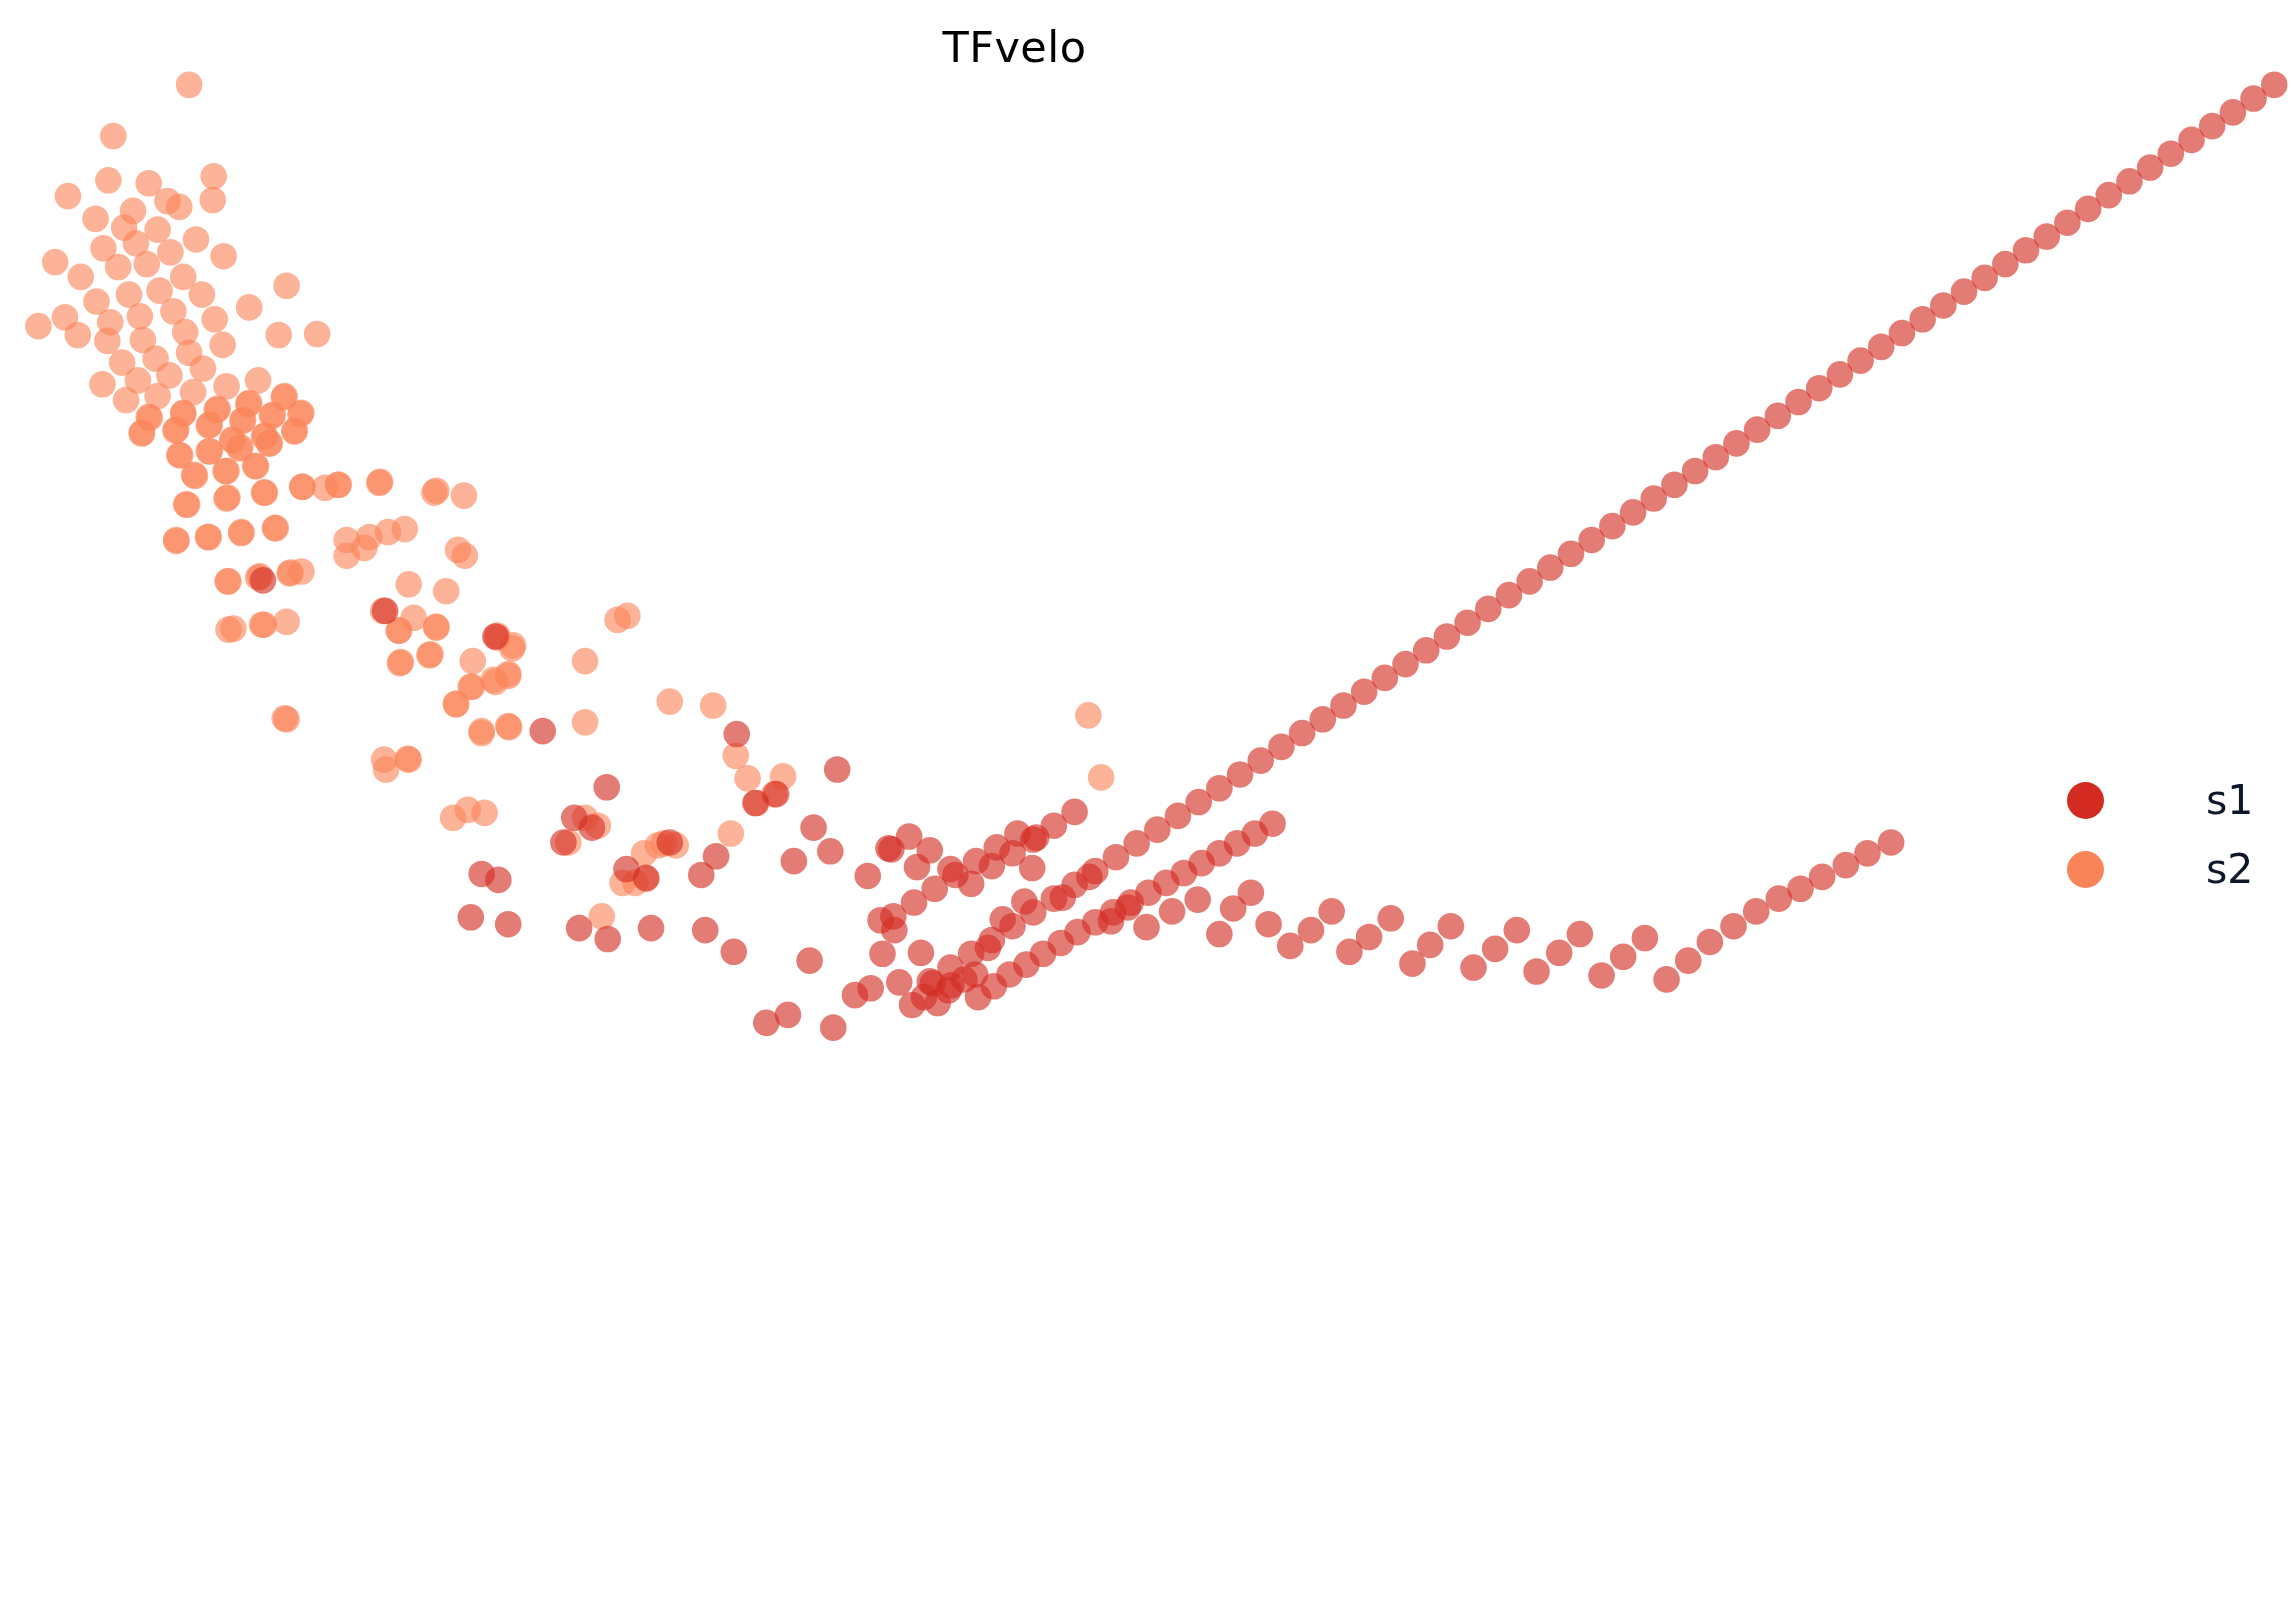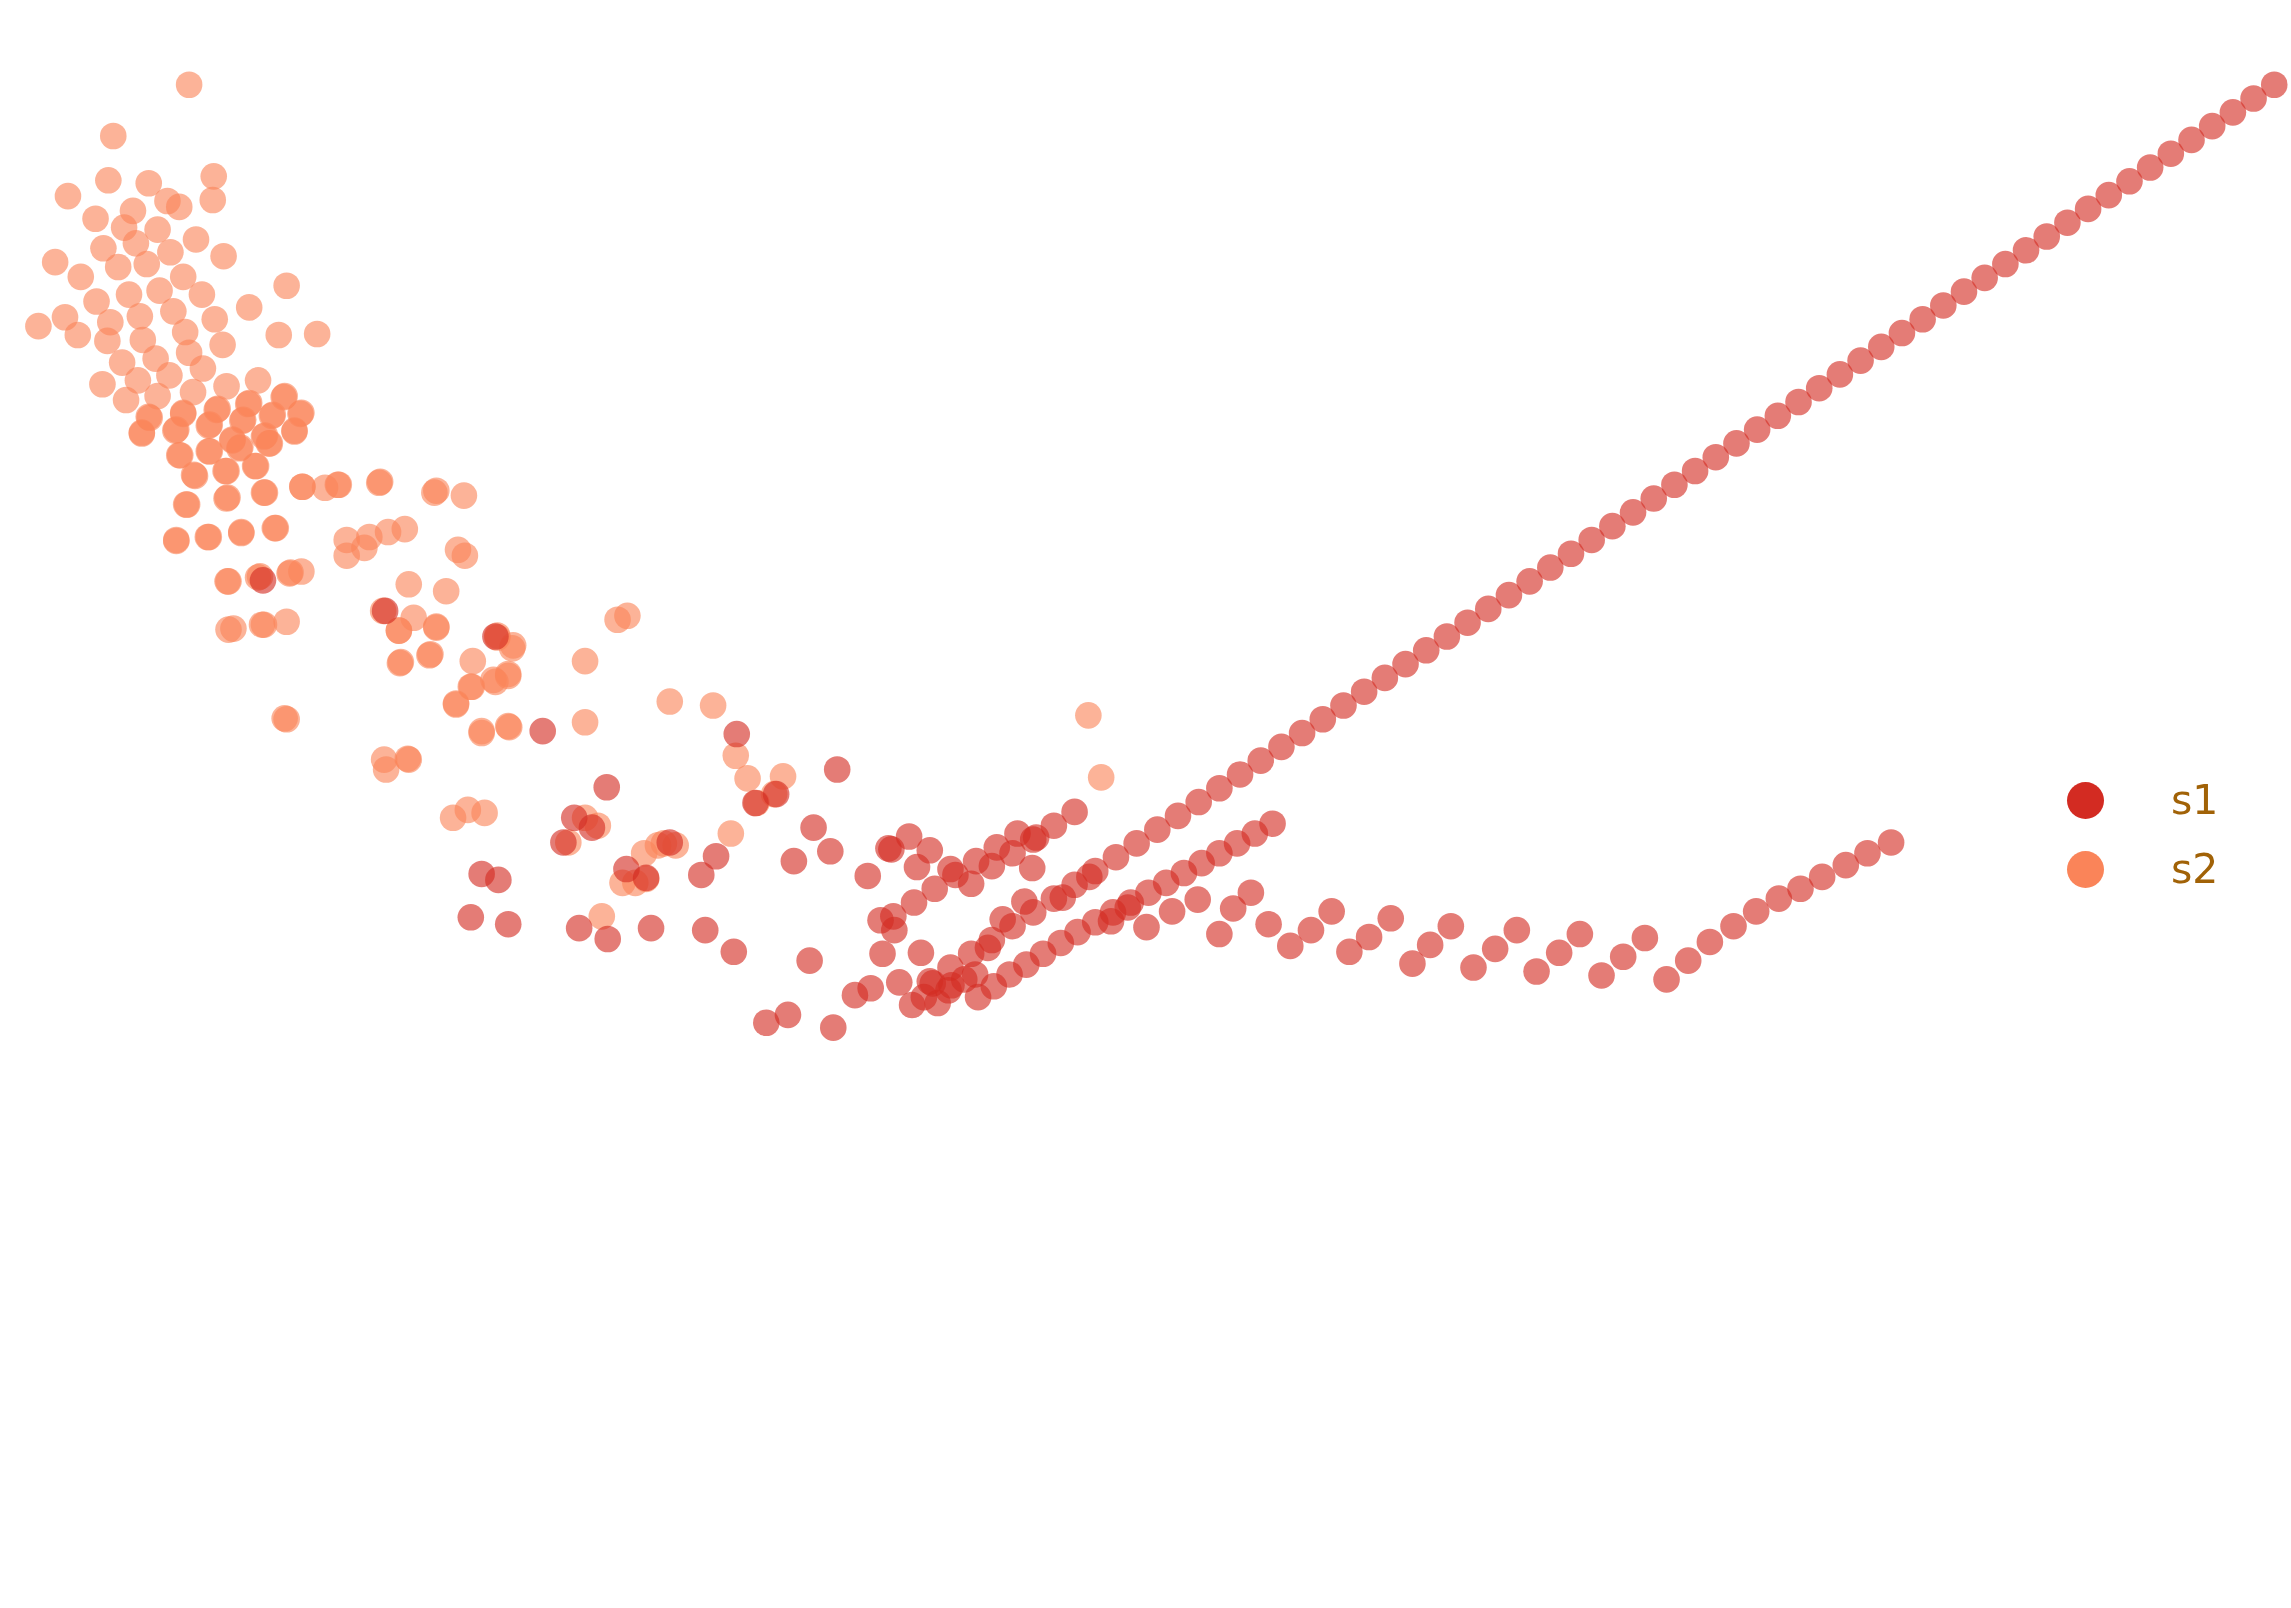--- a/index.html
+++ b/index.html
@@ -46,32 +46,33 @@
     align-items: center;
     height: 69px;
   }
   .legend-swatch {
     width: 37px;
     height: 37px;
     border-radius: 50%;
     flex: 0 0 auto;
   }
   .legend-label {
-    margin-left: 67px;
+    margin-left: 102px;
     font-size: 41px;
-    color: #a16207;
+    color: #0f172a;
     line-height: 1;
     font-family: "DejaVu Sans", "Liberation Sans", sans-serif;
   }
 </style>
 </head>
 <body>
 
 <div id="figure">
 
+  <div id="plot-title">TFvelo</div>
 
   <svg id="scatter-canvas" viewBox="0 0 2326 1633" preserveAspectRatio="none">
     <g id="series-s2">
         <circle cx="192" cy="86" r="13.5" fill="#fa8459" fill-opacity="0.62"></circle>
         <circle cx="115" cy="138" r="13.5" fill="#fa8459" fill-opacity="0.62"></circle>
         <circle cx="170" cy="204" r="13.5" fill="#fa8459" fill-opacity="0.62"></circle>
         <circle cx="217" cy="179" r="13.5" fill="#fa8459" fill-opacity="0.62"></circle>
         <circle cx="69" cy="199" r="13.5" fill="#fa8459" fill-opacity="0.62"></circle>
         <circle cx="110" cy="183" r="13.5" fill="#fa8459" fill-opacity="0.62"></circle>
         <circle cx="151" cy="186" r="13.5" fill="#fa8459" fill-opacity="0.62"></circle>

